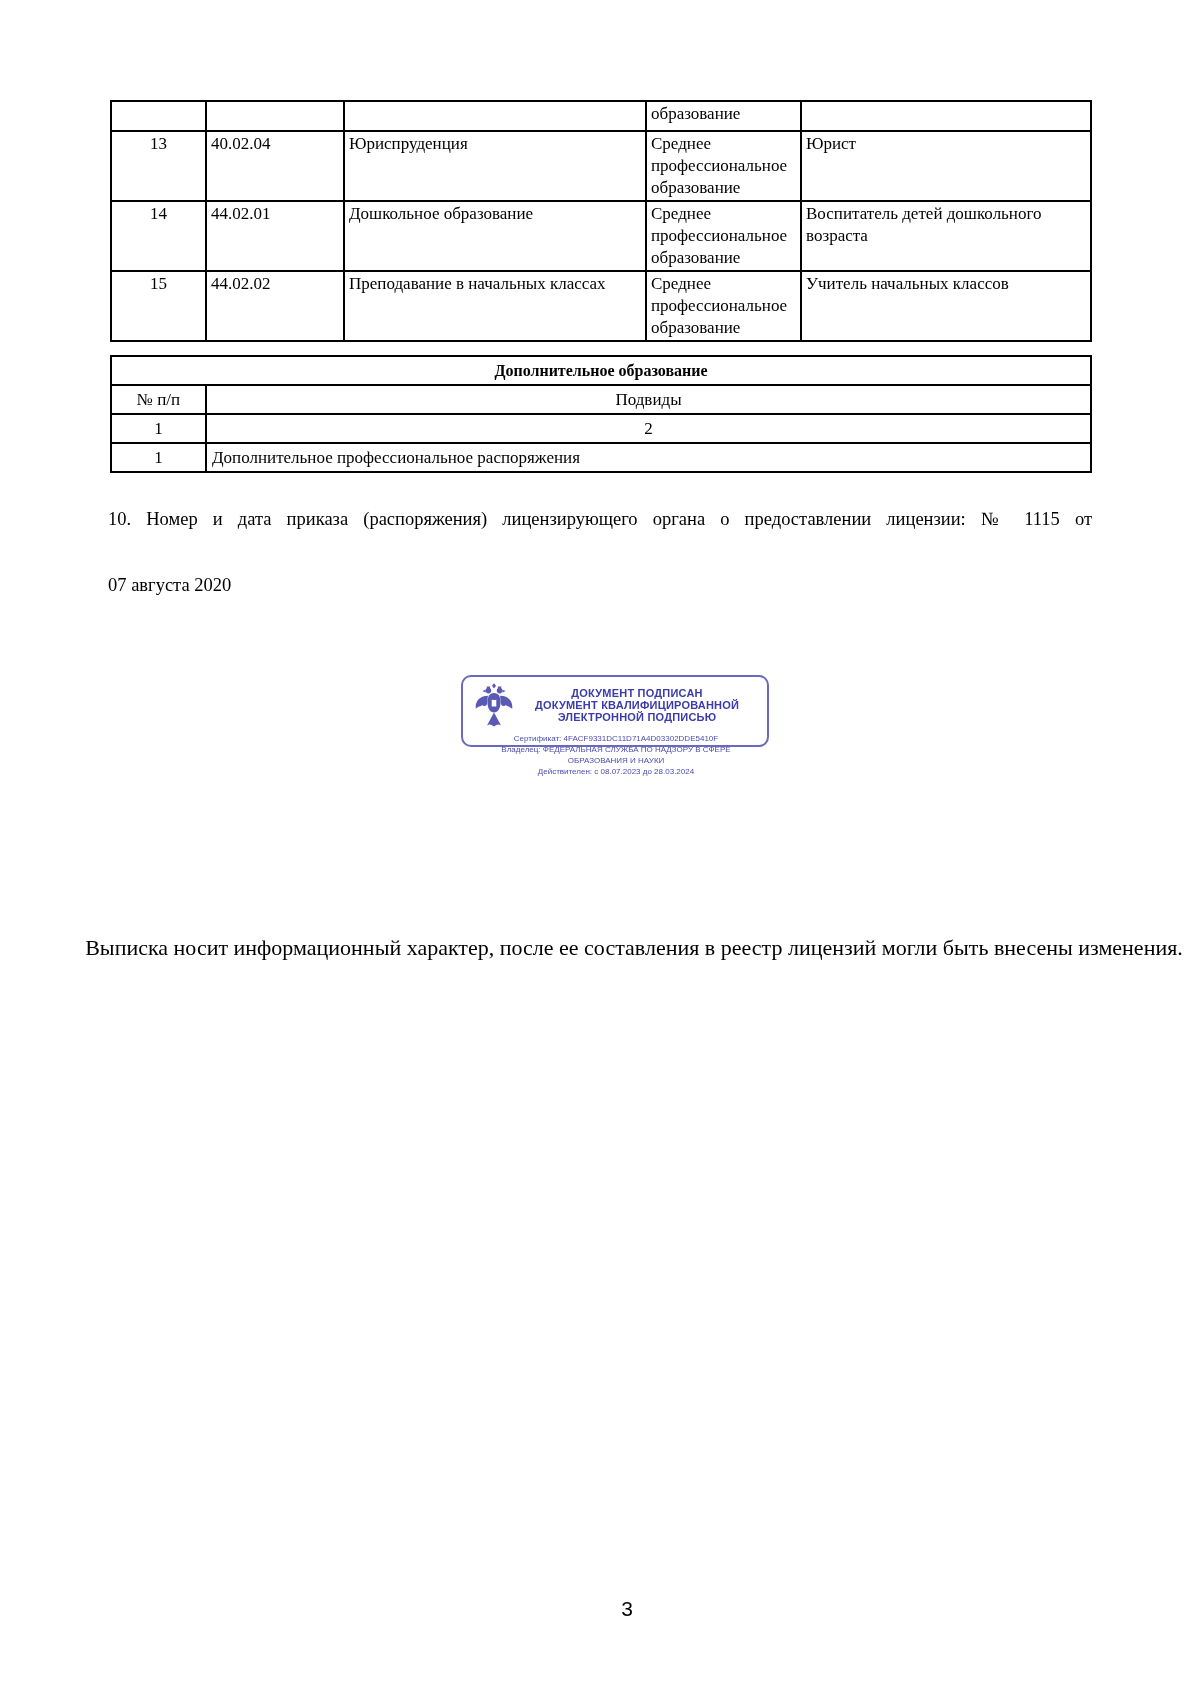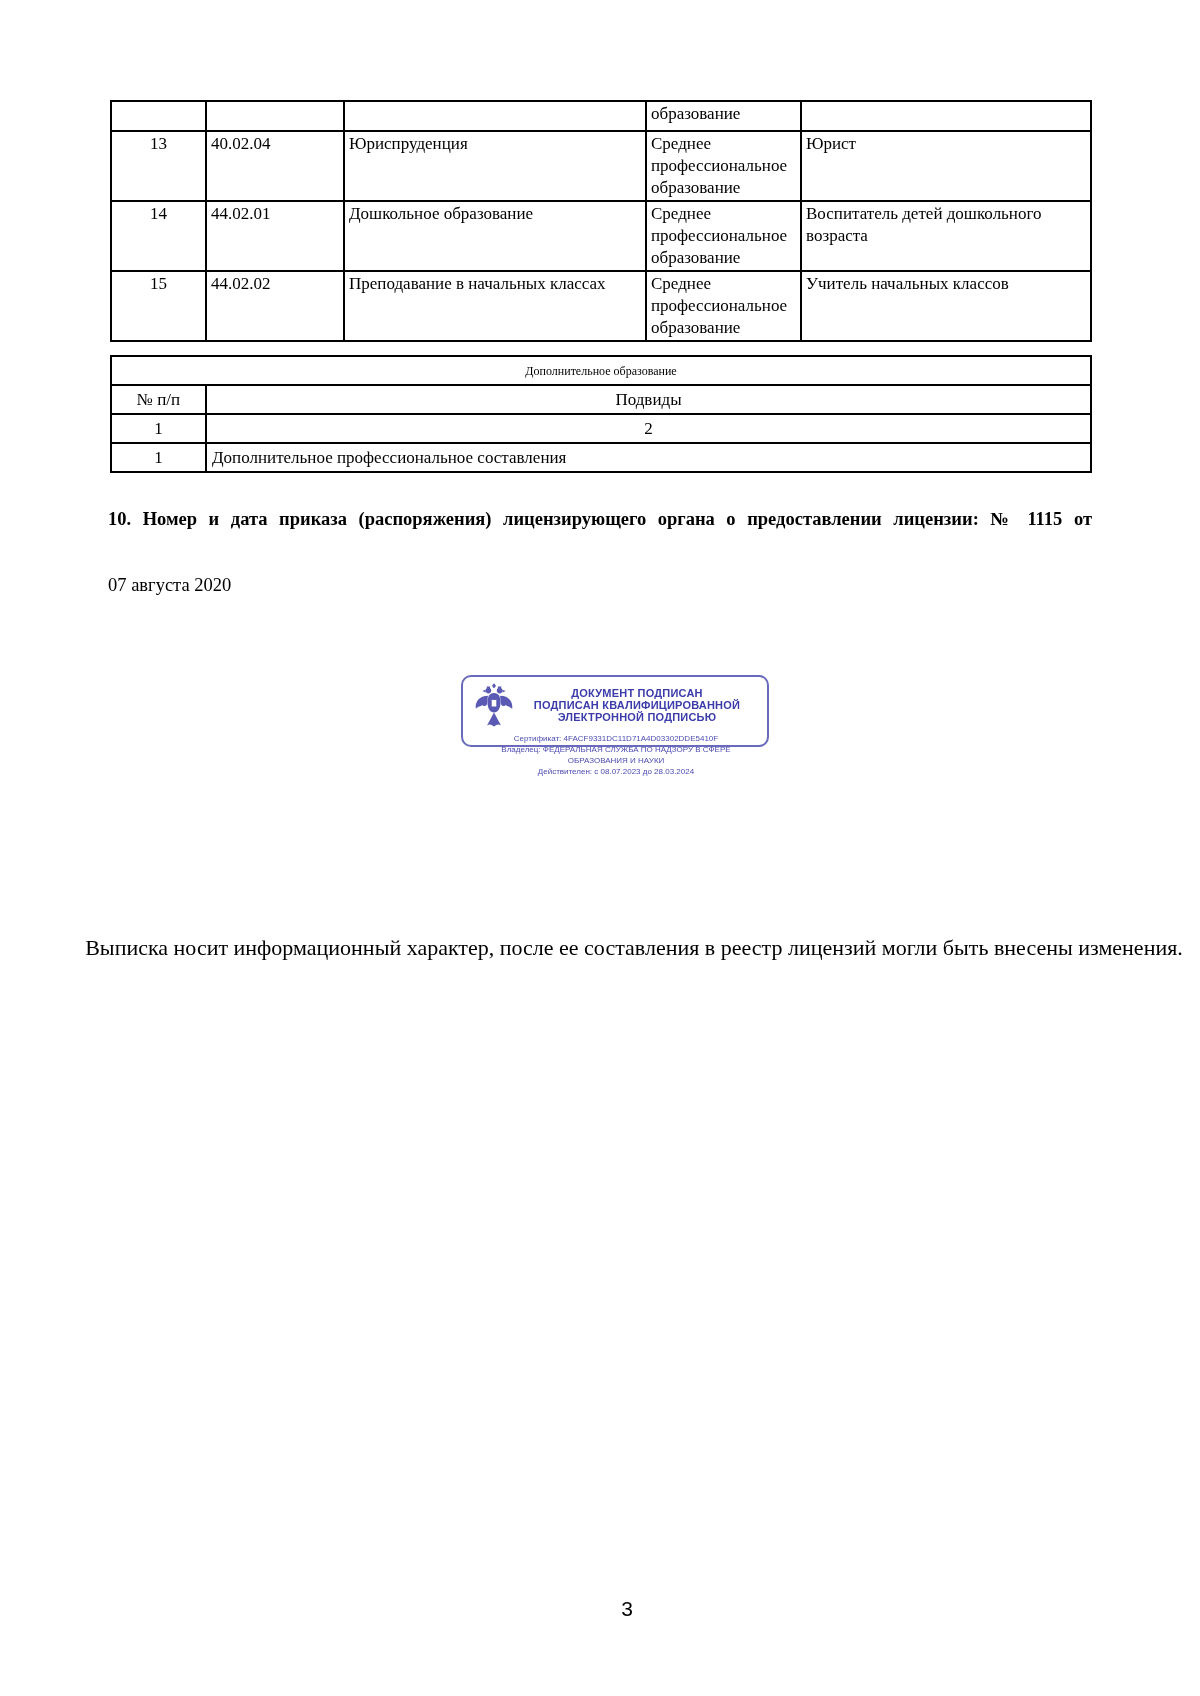--- a/index.html
+++ b/index.html
@@ -13,28 +13,28 @@
   }
   
   table{border-collapse:collapse;position:absolute;left:110px;table-layout:fixed;}
   td{border:2px solid #000;padding:1px 4px;vertical-align:top;line-height:22px;font-size:17px;overflow:hidden;}
   .t-programs{top:100px;width:980px;}
   .t-programs .c-num{text-align:center;}
   .h30{height:30px;}
   .h66{height:66px;}
   .t-additional{top:355px;width:980px;}
   .t-additional td{vertical-align:middle;text-align:center;line-height:20px;height:25px;}
-  .t-additional .tbl-title{font-weight:normal;font-size:12px;margin-left:12px;}
+  .t-additional .tbl-title{font-weight:bold;font-size:16px;margin-left:12px;}
   .t-additional .c-left{text-align:left;padding-left:5px;}
   
   .p10{
     position:absolute;left:108px;top:506px;width:984px;
     font-size:18.5px;line-height:26px;
   }
-  .p10 .line1{display:block;text-align:justify;text-align-last:justify;font-weight:bold;}
+  .p10 .line1{display:block;text-align:justify;text-align-last:justify;}
   .p10 .line2{display:block;text-align:left;margin-top:40px;}
   
   .stamp{
     position:absolute;left:461px;top:675px;width:308px;height:72px;
     border:2px solid #6a6abd;border-radius:10px;box-sizing:border-box;
     font-family:"Liberation Sans", sans-serif;
     background:#fff;
   }
   .stamp-row{display:flex;align-items:flex-start;padding:5px 8px 0 10px;}
   .stamp-eagle{flex:0 0 auto;width:42px;height:48px;}
@@ -114,21 +114,21 @@
     <tr>
       <td>№ п/п</td>
       <td>Подвиды</td>
     </tr>
     <tr>
       <td>1</td>
       <td>2</td>
     </tr>
     <tr>
       <td>1</td>
-      <td class="c-left">Дополнительное профессиональное составления</td>
+      <td class="c-left">Дополнительное профессиональное распоряжения</td>
     </tr>
   </tbody>
     </table>
 
   <div class="p10">
     <span class="line1">10. Номер и дата приказа (распоряжения) лицензирующего органа о предоставлении лицензии: № 1115 от</span>
     <span class="line2">07 августа 2020</span>
   </div>
 
   <div class="stamp">
@@ -144,21 +144,21 @@
           <path d="M53 8 h8 l-1 4 h-6 z"></path>
           <path d="M45 22 c10 0 14 8 14 20 0 14 -6 22 -14 22 -8 0 -14 -8 -14 -22 0 -12 4 -20 14 -20 z"></path>
           <path d="M32 28 C14 28 4 40 6 56 c6 -6 10 -4 14 -8 2 4 8 2 10 -2 z"></path>
           <path d="M58 28 c18 0 28 12 26 28 -6 -6 -10 -4 -14 -8 -2 4 -8 2 -10 -2 z"></path>
           <path d="M45 64 L30 92 c6 -4 9 -2 15 2 6 -4 9 -6 15 -2 z"></path>
         </g>
         <rect x="39" y="36" width="12" height="16" rx="2" fill="#ffffff" stroke="#5a5ab5" stroke-width="2"></rect>
       </svg>
       <div class="stamp-title">
         <div>ДОКУМЕНТ ПОДПИСАН</div>
-        <div>ПОДПИСАН КВАЛИФИЦИРОВАННОЙ</div>
+        <div>ДОКУМЕНТ КВАЛИФИЦИРОВАННОЙ</div>
         <div>ЭЛЕКТРОННОЙ ПОДПИСЬЮ</div>
       </div>
     </div>
     <div class="stamp-certs">
       <div>Сертификат: 4FACF9331DC11D71A4D03302DDE5410F</div>
       <div>Владелец: ФЕДЕРАЛЬНАЯ СЛУЖБА ПО НАДЗОРУ В СФЕРЕ ОБРАЗОВАНИЯ И НАУКИ</div>
       <div>Действителен: с 08.07.2023 до 28.03.2024</div>
     </div>
   </div>
 

